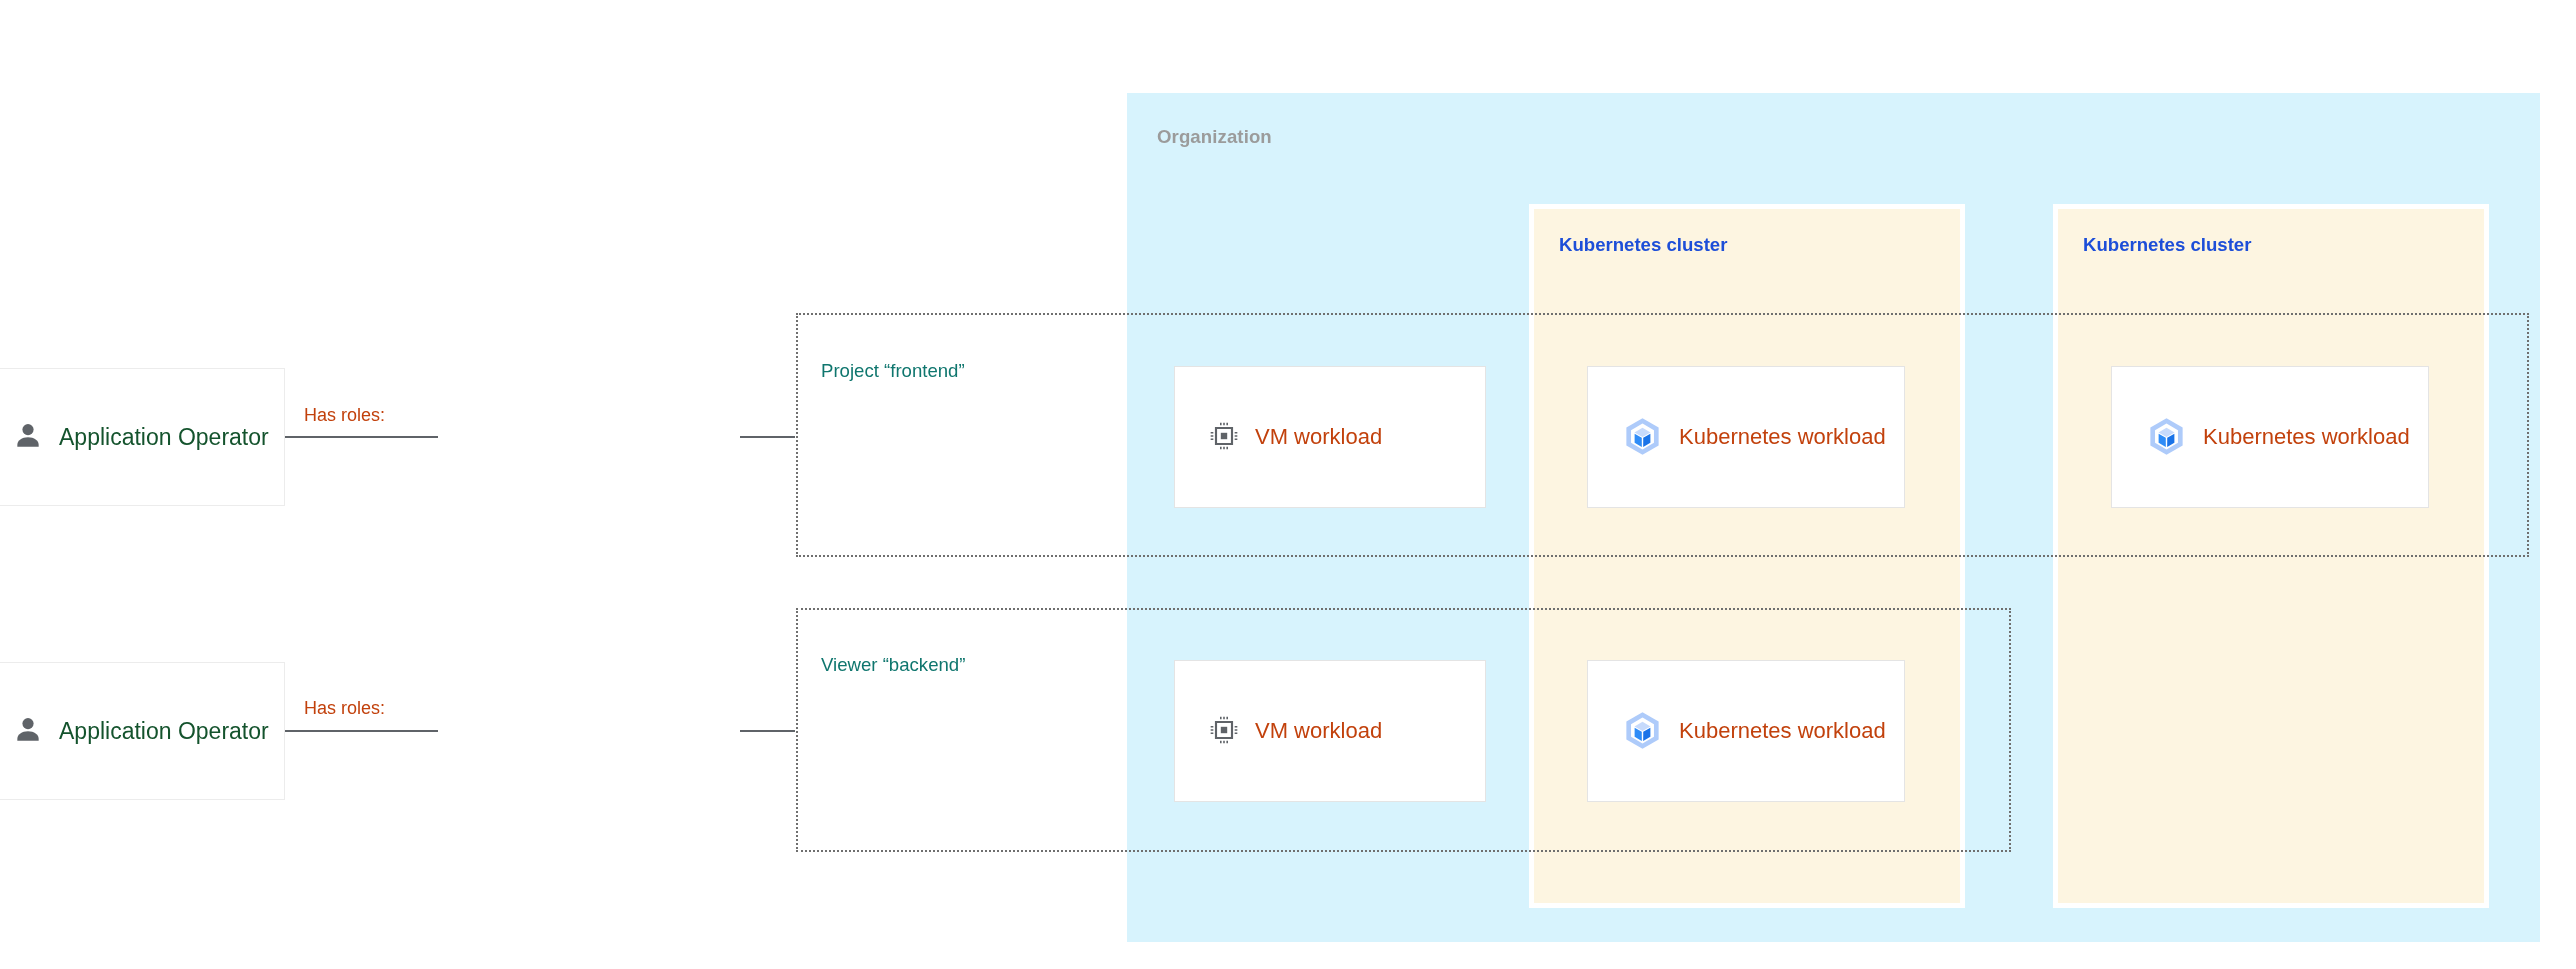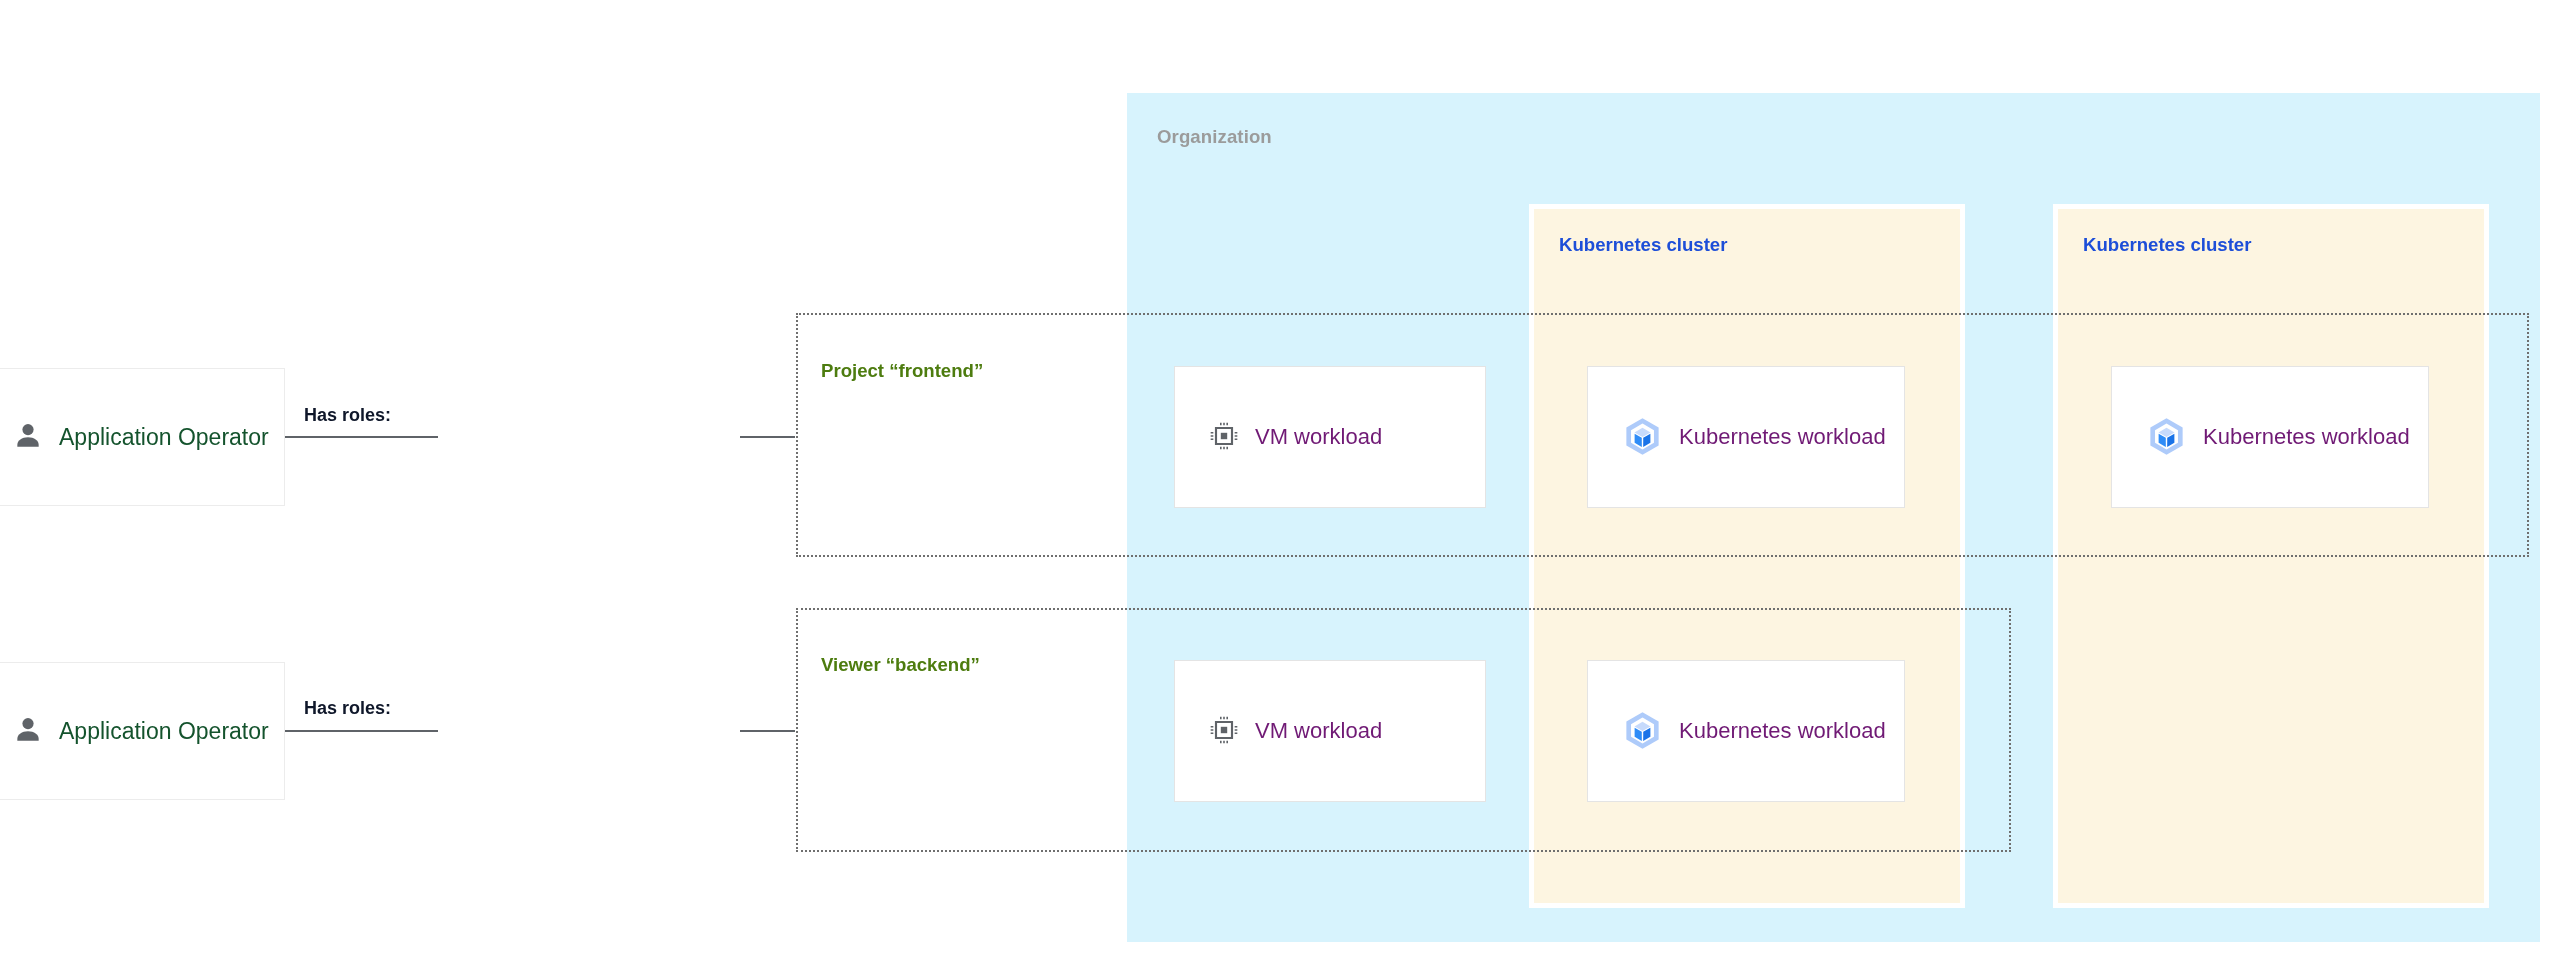--- a/index.html
+++ b/index.html
@@ -17,28 +17,28 @@
   .cluster-1{left:1529px;top:204px;width:436px;height:704px;}
   .cluster-2{left:2053px;top:204px;width:436px;height:704px;}
   .cluster-label{font-size:18.6px;color:#1d4ed8;font-weight:bold;}
   .cl1-label{left:1559px;top:234px;}
   .cl2-label{left:2083px;top:234px;}
 
   
   .project{border:2.1px dotted #6f6f6f;background:transparent;}
   .proj-frontend{left:796px;top:313px;width:1733px;height:244px;}
   .proj-backend{left:796px;top:608px;width:1215px;height:244px;}
-  .project-label{font-size:18.6px;color:#4d7c0f;font-weight:bold;}
+  .project-label{font-size:18.6px;color:#0f766e;}
   .pf-label{left:821px;top:360px;}
   .pb-label{left:821px;top:654px;}
 
   
   .card{background:#ffffff;border:1.4px solid #e4e4e4;display:flex;align-items:center;}
   .card-inner{display:flex;align-items:center;gap:15px;padding-left:33px;}
-  .card-label{font-size:22px;color:#701a75;line-height:1.28;text-align:right;}
+  .card-label{font-size:22px;color:#c2410c;line-height:1.28;text-align:right;}
   .vm-1{left:1174px;top:366px;width:312px;height:142px;}
   .vm-2{left:1174px;top:660px;width:312px;height:142px;}
   .k8s-1{left:1587px;top:366px;width:318px;height:142px;}
   .k8s-2{left:1587px;top:660px;width:318px;height:142px;}
   .k8s-3{left:2111px;top:366px;width:318px;height:142px;}
 
   
   .actor{left:-29px;width:314px;height:138px;background:#ffffff;border:1.4px solid #ececec;display:flex;align-items:center;}
   .actor-1{top:368px;}
   .actor-2{top:662px;}
@@ -50,21 +50,21 @@
   .role-1{top:368px;height:138px;}
   .role-2{top:662px;height:138px;}
   .role-label{font-size:23px;color:#202124;line-height:1.26;padding:0 8.3px;}
 
   
   .line{background:#5f6368;height:2.1px;}
   .line-a1{left:285px;top:436px;width:153px;}
   .line-a2{left:285px;top:730px;width:153px;}
   .line-b1{left:740px;top:436px;width:55px;}
   .line-b2{left:740px;top:730px;width:55px;}
-  .edge-label{font-size:18px;color:#0f172a;font-weight:bold;}
+  .edge-label{font-size:18px;color:#c2410c;}
   .el-1{left:304px;top:405px;}
   .el-2{left:304px;top:698px;}
 
   .icon{flex:0 0 auto;display:block;}
 </style>
 </head>
 <body>
 
 <div id="stage">
 

